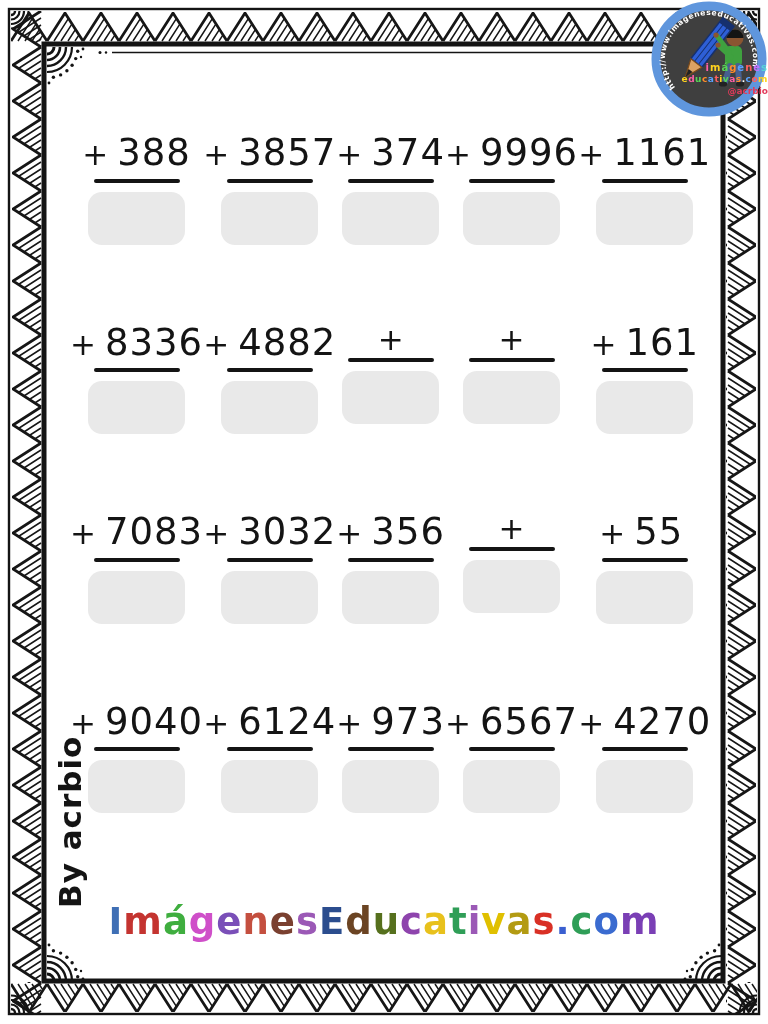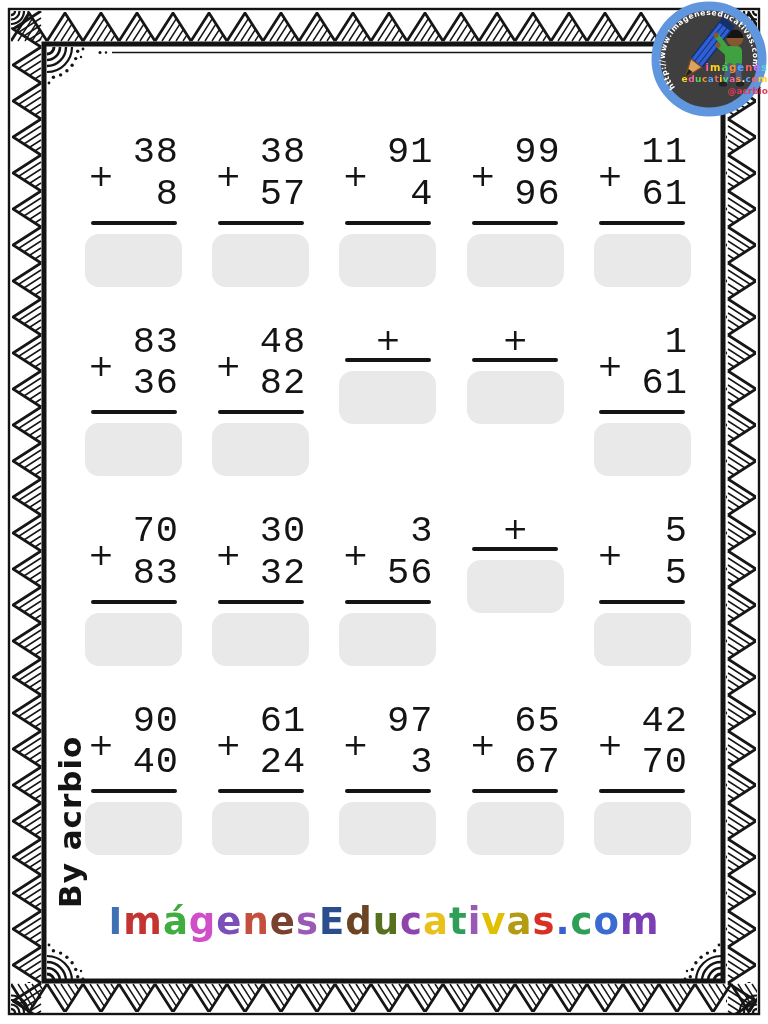--- a/index.html
+++ b/index.html
@@ -4,21 +4,21 @@
 <style>
   html,body{margin:0;padding:0;background:#fff;}
   .page{position:relative;width:768px;height:1024px;background:#fff;overflow:hidden;
         font-family:"DejaVu Sans",sans-serif;color:#141414;}
   .frame{position:absolute;left:0;top:0;z-index:1;}
   .sheet{position:absolute;left:70px;top:122px;width:636px;height:758px;z-index:2;
          display:grid;grid-template-columns:repeat(5,1fr);grid-template-rows:repeat(4,1fr);}
   .problem{display:flex;flex-direction:column;align-items:center;justify-content:flex-start;padding-top:10px;}
   .op-row{display:flex;align-items:center;gap:9px;}
   .plus{font-size:31px;font-weight:400;line-height:1;transform:translateY(2px);}
-  .nums{display:flex;flex-direction:column;align-items:flex-end;min-width:56px;font-family:Liberation Mono, monospace;}
+  .nums{display:flex;align-items:flex-end;min-width:56px;}
   .num{font-size:37px;line-height:1.13;letter-spacing:1px;white-space:nowrap;}
   .rule{width:86px;height:4px;background:#141414;border-radius:2px;margin-top:5px;}
   .answer-box{width:97px;height:53px;background:#e9e9e9;border-radius:14px;margin-top:9px;}
   .credit{position:absolute;left:52px;top:908px;z-index:2;transform:rotate(-90deg);
           transform-origin:0 0;font-size:31px;font-weight:700;letter-spacing:1px;white-space:nowrap;}
   .footer-brand{position:absolute;left:0;right:0;top:900px;z-index:2;text-align:center;
           font-size:37px;font-weight:700;letter-spacing:1px;white-space:nowrap;}
   .badge{position:absolute;left:650px;top:0;width:118px;height:118px;z-index:5;}
   .badge svg{position:absolute;left:0;top:0;}
   .badge-overlay{position:absolute;left:0;top:0;width:118px;height:118px;text-align:right;}
@@ -120,21 +120,21 @@
           </div>
         </div>
       <div class="rule"></div>
       <div class="answer-box"></div>
     </div>
 
     <div class="problem">
       <div class="op-row">
           <span class="plus">+</span>
         <div class="nums">
-            <div class="num">91</div>
+            <div class="num">37</div>
         <div class="num">4</div>
           </div>
         </div>
       <div class="rule"></div>
       <div class="answer-box"></div>
     </div>
 
     <div class="problem">
       <div class="op-row">
           <span class="plus">+</span>

